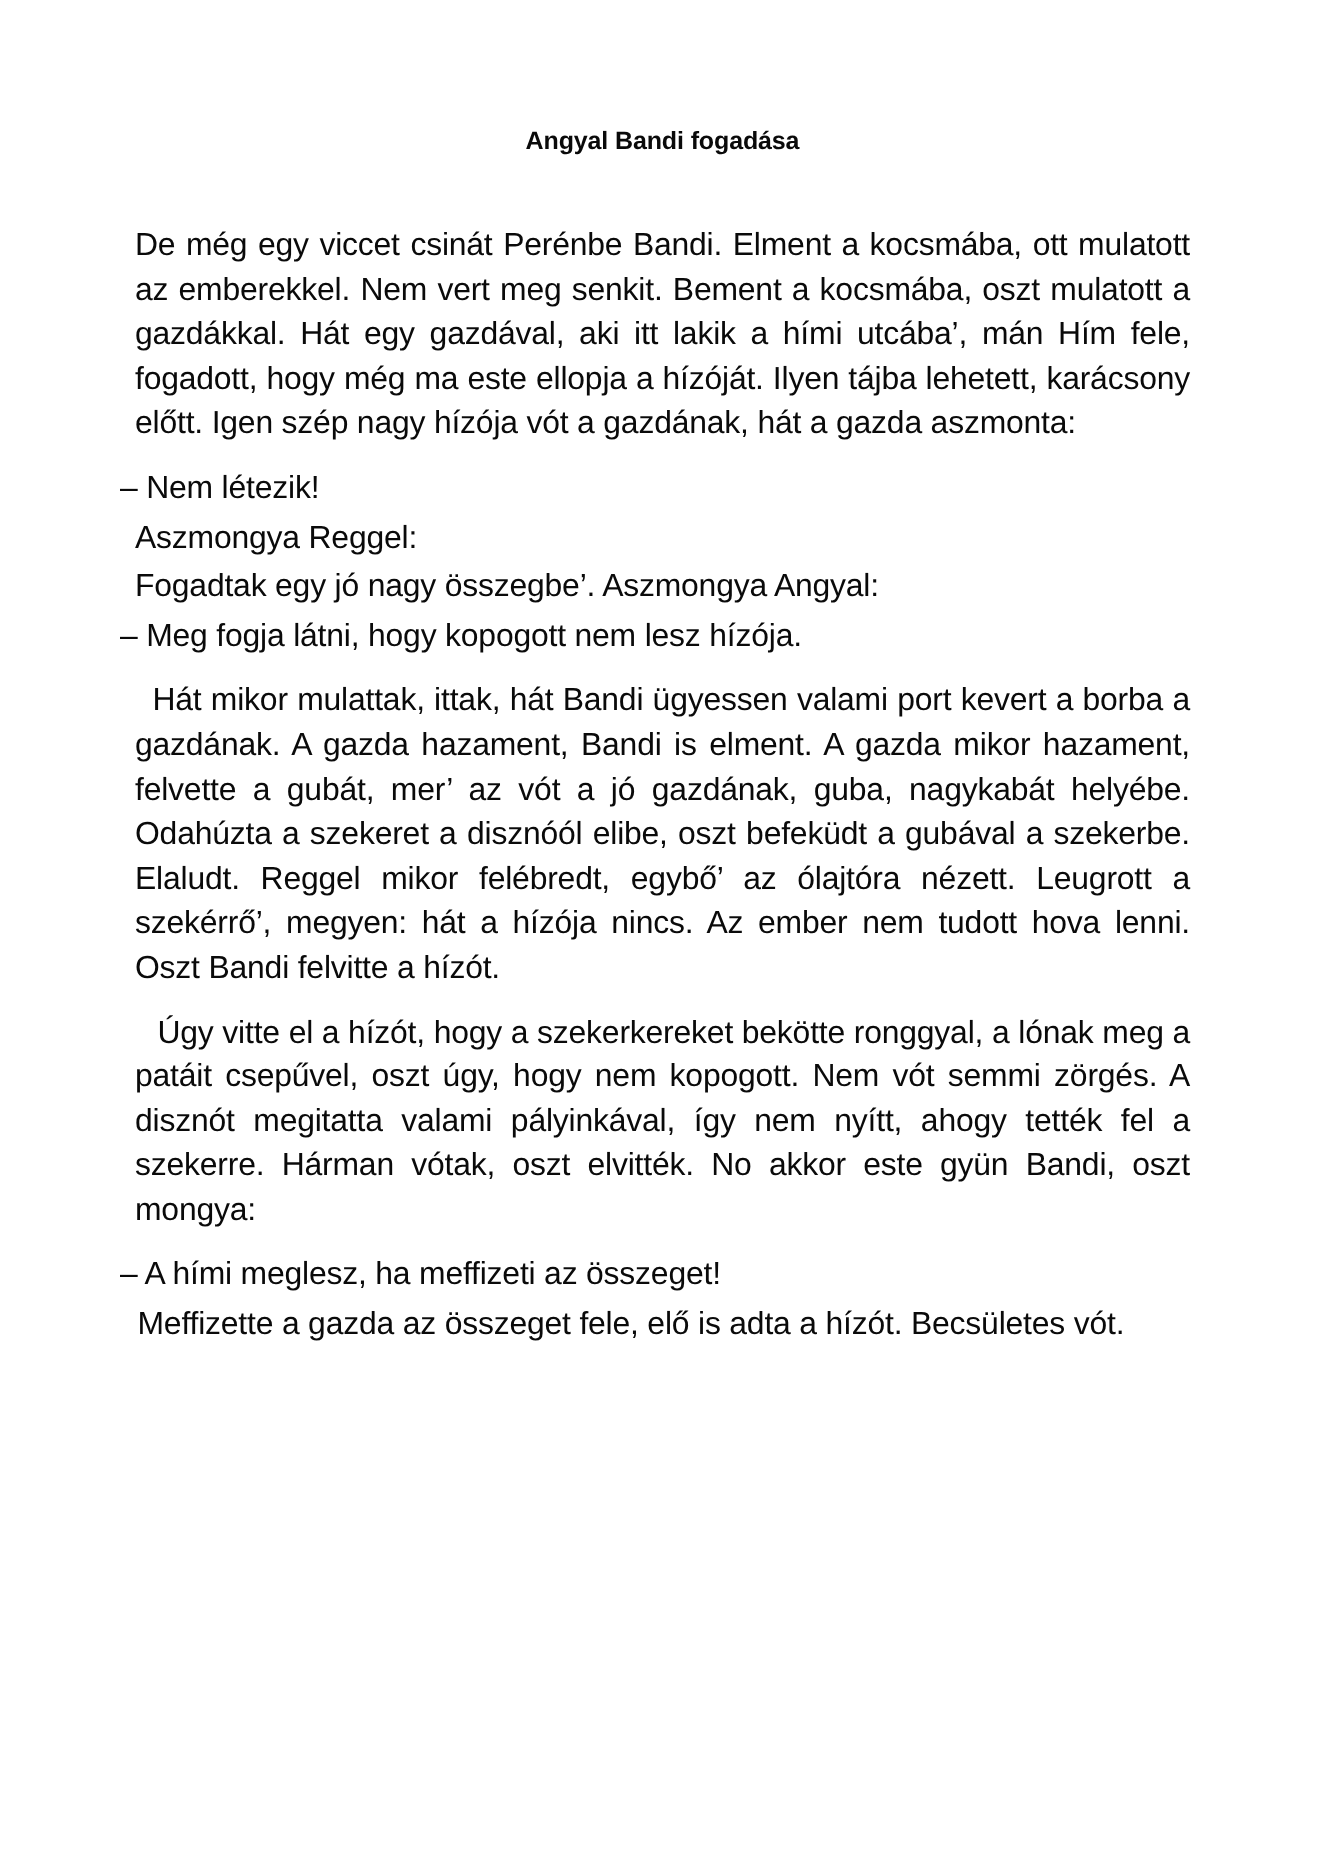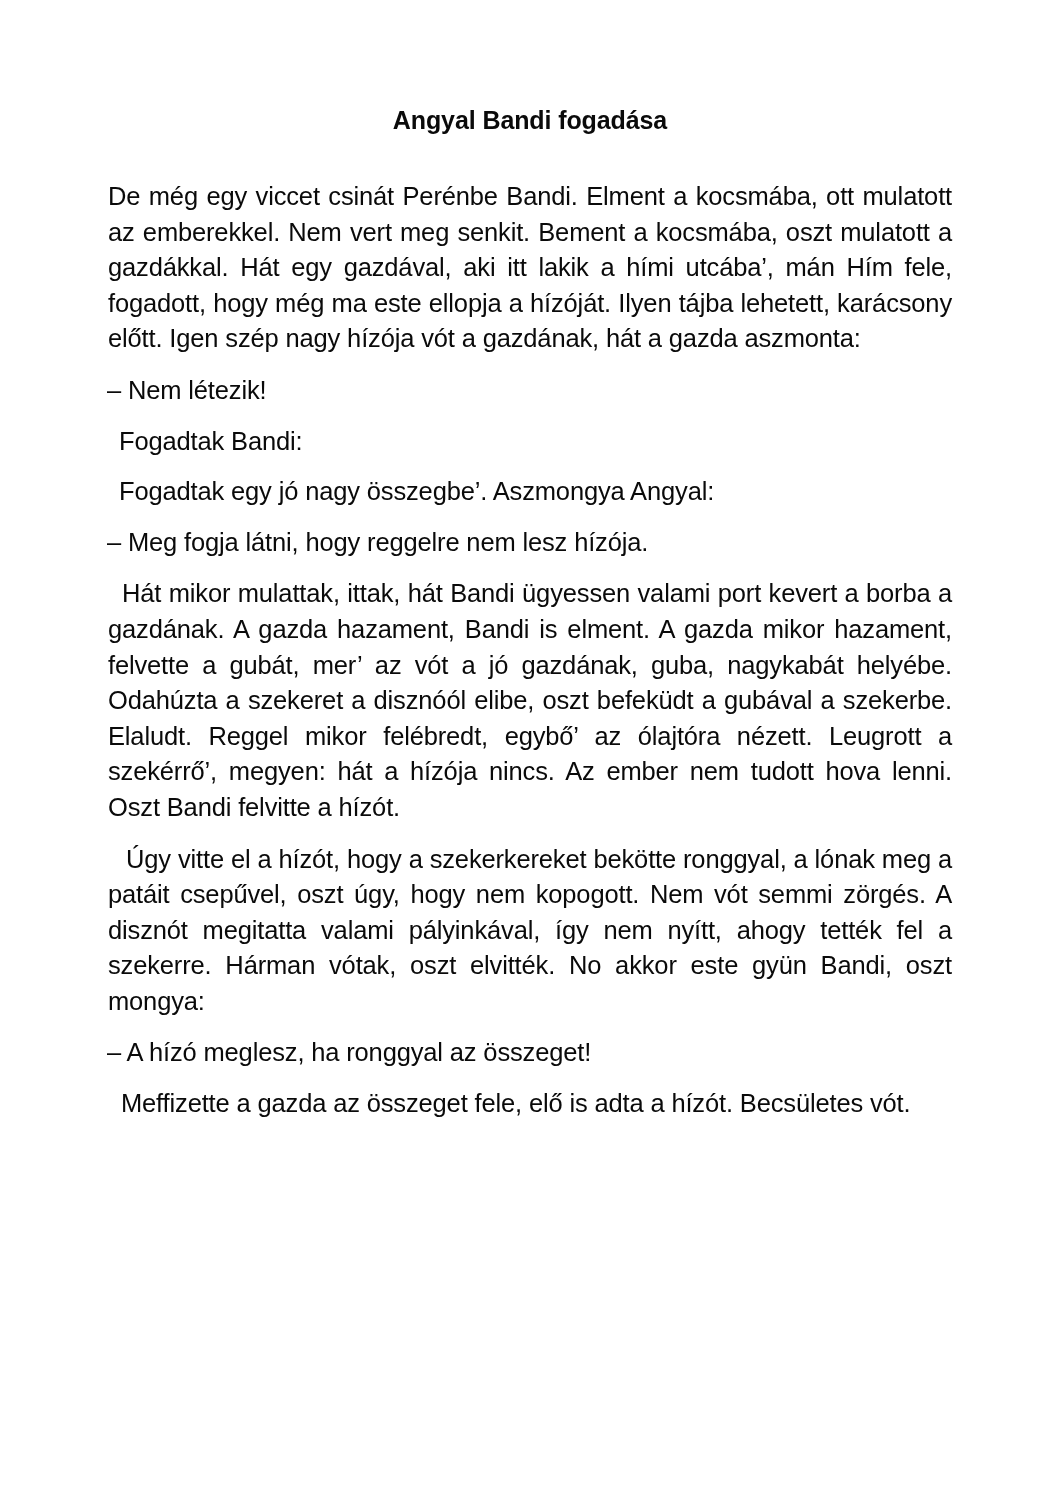--- a/index.html
+++ b/index.html
@@ -22,21 +22,21 @@
     background: #ffffff;
     box-sizing: border-box;
     padding: 0;
   }
   .doc-title {
     position: absolute;
     top: 88px;
     left: 92px;
     width: 876px;
     text-align: center;
-    font-size: 25px;
+    font-size: 20px;
     font-weight: bold;
     letter-spacing: -0.1px;
     line-height: 1.2;
   }
   .body-block {
     position: absolute;
     top: 163px;
     left: 92px;
     width: 876px;
   }
@@ -53,21 +53,21 @@
   
   p.para.justify-all {
     text-align: justify;
   }
   p.para.noindent { text-indent: 0; }
   p.para.indent-sm { text-indent: 14px; }
   p.para.indent-md { text-indent: 18px; }
 
   
   p.line {
-    margin: 15px;
+    margin: 4px;
     font-size: 25.5px;
     line-height: 35.6px;
     text-align: left;
     letter-spacing: -0.15px;
     white-space: pre-wrap;
   }
   p.line.dash { padding-left: 0px; }
   p.line.speaker { padding-left: 12px; }
   p.line.closing { padding-left: 14px; }
 </style>
@@ -77,29 +77,29 @@
 <div class="page">
 
   <h1 class="doc-title">Angyal Bandi fogadása</h1>
 
   <div class="body-block">
 
     <p class="para justify-all noindent">De még egy viccet csinát Perénbe Bandi. Elment a kocsmába, ott mulatott az emberekkel. Nem vert meg senkit. Bement a kocsmába, oszt mulatott a gazdákkal. Hát egy gazdával, aki itt lakik a hími utcába’, mán Hím fele, fogadott, hogy még ma este ellopja a hízóját. Ilyen tájba lehetett, karácsony előtt. Igen szép nagy hízója vót a gazdának, hát a gazda aszmonta:</p>
 
     <p class="line dash">– Nem létezik!</p>
 
-    <p class="line speaker">Fogadtak Bandi:</p>
+    <p class="line speaker">Aszmongya Reggel:</p>
 
 
     <p class="line speaker">Fogadtak egy jó nagy összegbe’. Aszmongya Angyal:</p>
 
-    <p class="line dash">– Meg fogja látni, hogy reggelre nem lesz hízója.</p>
+    <p class="line dash">– Meg fogja látni, hogy kopogott nem lesz hízója.</p>
 
     <p class="para justify-all indent-sm">Hát mikor mulattak, ittak, hát Bandi ügyessen valami port kevert a borba a gazdának. A gazda hazament, Bandi is elment. A gazda mikor hazament, felvette a gubát, mer’ az vót a jó gazdának, guba, nagykabát helyébe. Odahúzta a szekeret a disznóól elibe, oszt befeküdt a gubával a szekerbe. Elaludt. Reggel mikor felébredt, egybő’ az ólajtóra nézett. Leugrott a szekérrő’, megyen: hát a hízója nincs. Az ember nem tudott hova lenni. Oszt Bandi felvitte a hízót.</p>
 
     <p class="para justify-all indent-md">Úgy vitte el a hízót, hogy a szekerkereket bekötte ronggyal, a lónak meg a patáit csepűvel, oszt úgy, hogy nem kopogott. Nem vót semmi zörgés. A disznót megitatta valami pályinkával, így nem nyítt, ahogy tették fel a szekerre. Hárman vótak, oszt elvitték. No akkor este gyün Bandi, oszt mongya:</p>
 
-    <p class="line dash">– A hízó meglesz, ha ronggyal az összeget!</p>
+    <p class="line dash">– A hími meglesz, ha meffizeti az összeget!</p>
 
     <p class="line closing">Meffizette a gazda az összeget fele, elő is adta a hízót. Becsületes vót.</p>
 
   </div>
 </div>
 
 </body></html>

